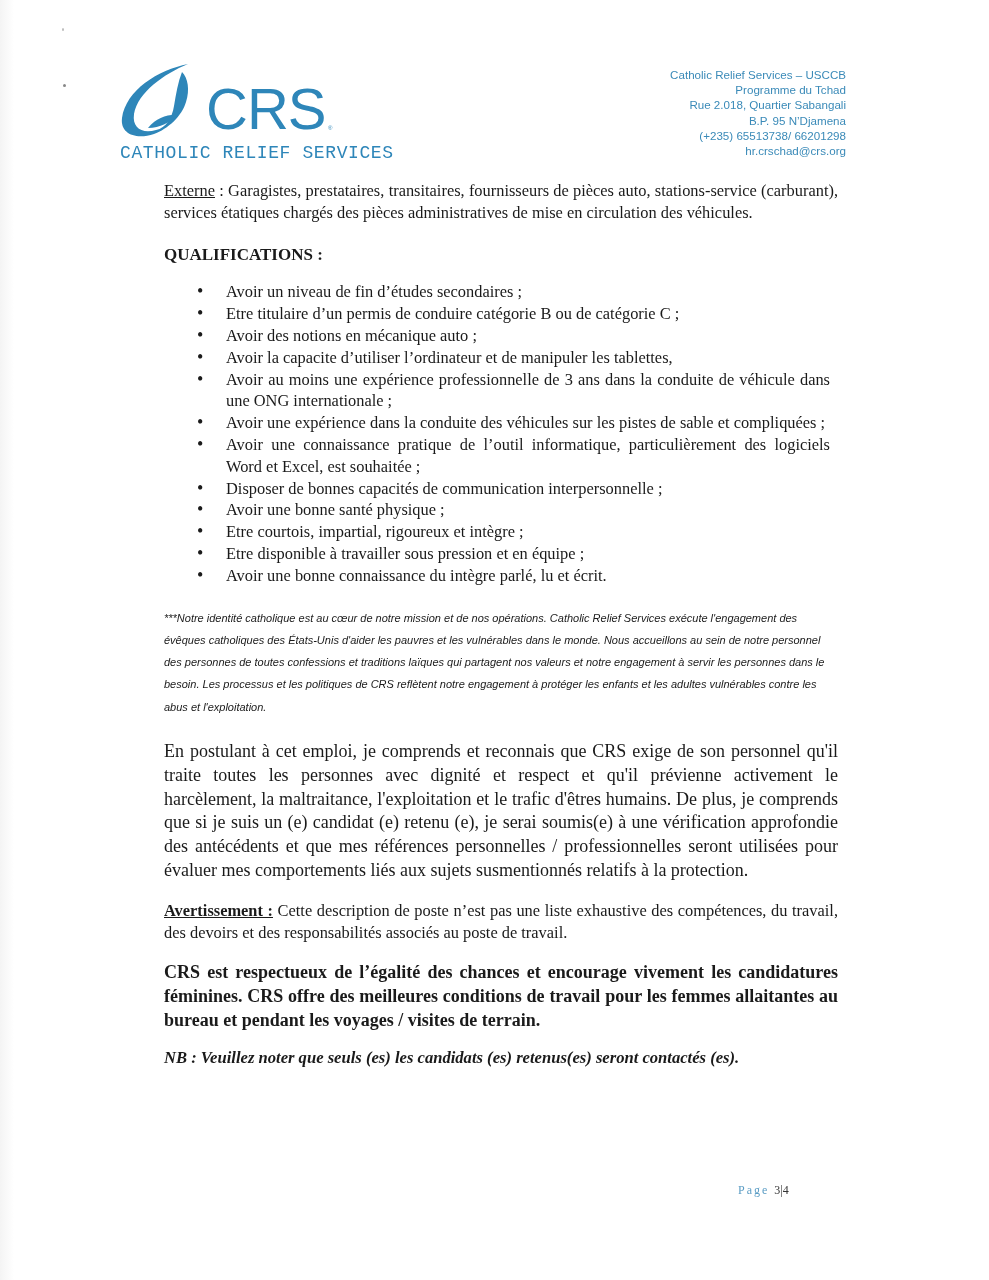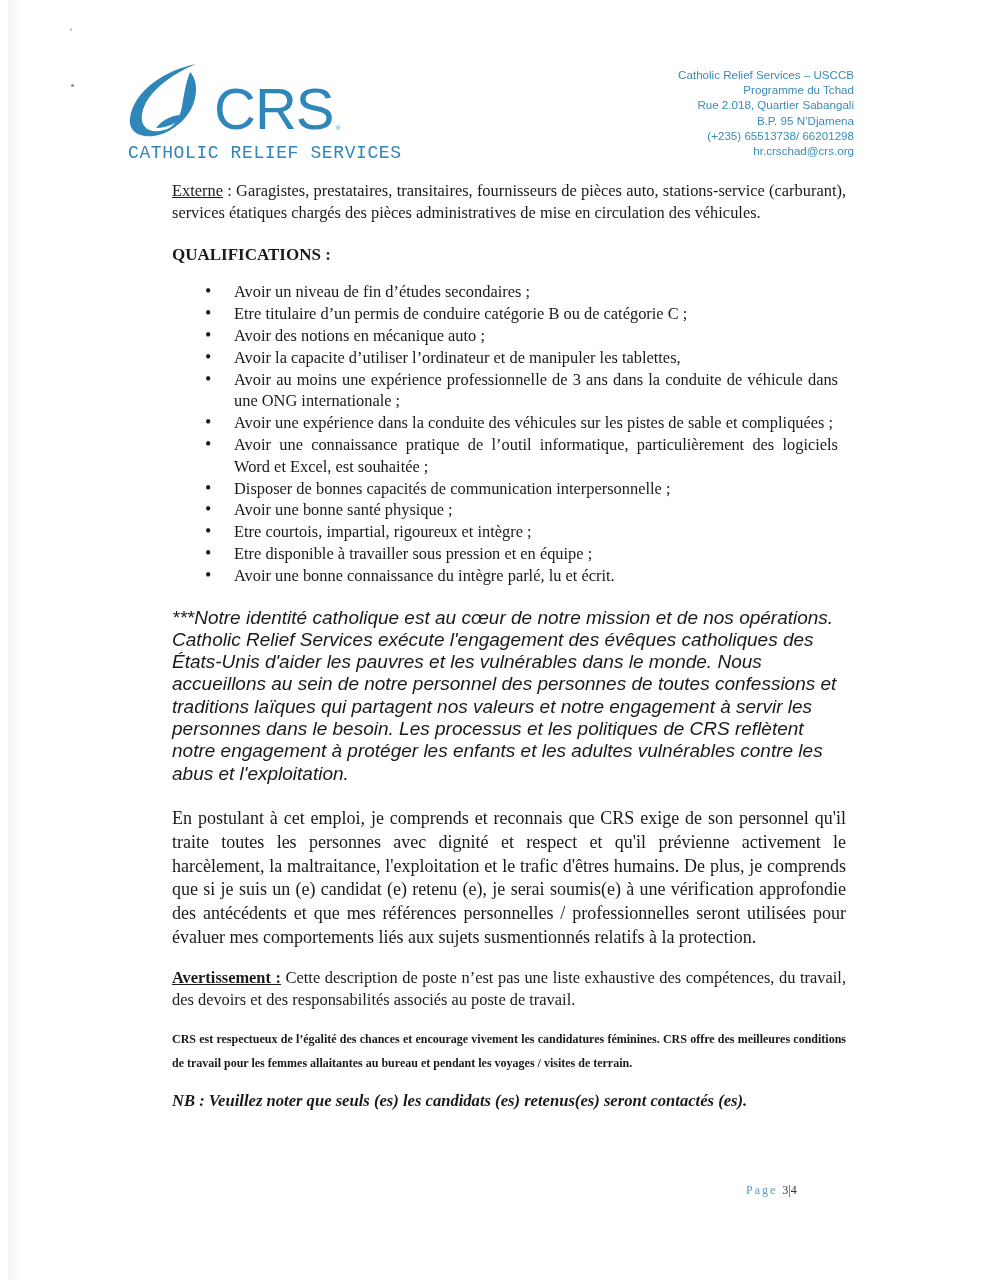--- a/index.html
+++ b/index.html
@@ -1,38 +1,38 @@
 <!DOCTYPE html>
 <html><head>
 <meta charset="utf-8">
 <style>
   html, body { margin: 0; padding: 0; background: #ffffff; }
   body { width: 989px; height: 1280px; position: relative; overflow: hidden; font-family: "Liberation Serif", serif; color: #1a1a1a; }
-  .page { position: absolute; left: 8px; top: 0; width: 935px; height: 1280px; background: #fff; }
+  .page { position: absolute; left: 0; top: 0; width: 935px; height: 1280px; background: #fff; }
   .scan-edge { position: absolute; left: 0; top: 0; width: 14px; height: 1280px; background: linear-gradient(to right, #f4f4f4, #ffffff); }
   .speck { position: absolute; width: 3px; height: 3px; border-radius: 50%; background: #888; }
   .logo { position: absolute; left: 118px; top: 62px; width: 220px; height: 100px; }
   .logo svg { position: absolute; left: 0; top: 0; }
   .logo-crs { position: absolute; left: 88px; top: 18px; font-family: "Liberation Sans", sans-serif; font-size: 58px; color: #2e86b9; letter-spacing: -1px; line-height: 1; }
   .logo-reg { position: absolute; left: 210px; top: 63px; font-size: 6px; color: #2e86b9; font-family: "Liberation Sans", sans-serif; }
   .logo-sub { position: absolute; left: 2px; top: 81px; font-family: Liberation Mono, monospace; font-size: 18px; color: #2e86b9; letter-spacing: 0.6px; white-space: nowrap; }
   .address { position: absolute; right: 89px; top: 67px; text-align: right; font-family: "Liberation Sans", sans-serif; font-size: 11.6px; line-height: 15.2px; color: #3a8ab8; }
   .address div { white-space: nowrap; }
   .content { position: absolute; left: 156px; top: 172px; width: 690px; font-size: 16.4px; line-height: 21.8px; }
   p { margin: 8px; }
   .justify { text-align: justify; }
   .u { text-decoration: underline; }
   .h { font-weight: bold; font-size: 17px; margin-top: 20px; margin-bottom: 1px; }
   ul { list-style: none; margin: 16px; padding: 0; }
   li { position: relative; padding-left: 54px; text-align: justify; }
   li::before { content: "\2022"; position: absolute; left: 25px; top: 0; font-size: 18px; }
-  .italic-sans { font-family: "Liberation Sans", sans-serif; font-style: italic; font-size: 19px; line-height: 22.3px; margin-top: 20px; }
+  .italic-sans { font-family: "Liberation Sans", sans-serif; font-style: italic; font-size: 11px; line-height: 22.3px; margin-top: 20px; }
   .italic-serif { font-size: 18px; line-height: 23.8px; margin-top: 22px; text-align: justify; }
   .warn { margin-top: 17px; }
-  .bold-para { font-weight: bold; font-size: 12px; line-height: 24px; margin-top: 17px; text-align: justify; }
+  .bold-para { font-weight: bold; font-size: 18px; line-height: 24px; margin-top: 17px; text-align: justify; }
   .nb { font-weight: bold; font-style: italic; margin-top: 15px; font-size: 16.6px; }
   .pager { position: absolute; left: 738px; top: 1183px; font-size: 12px; letter-spacing: 2px; color: #5a9cc4; }
   .pager .num { color: #333; letter-spacing: 0; }
 </style>
 </head>
 <body>
 
 <div class="page">
   <div class="scan-edge"></div>
   <div class="speck" style="left:62px;top:28px;width:2px;height:3px;background:#bbb;"></div>

